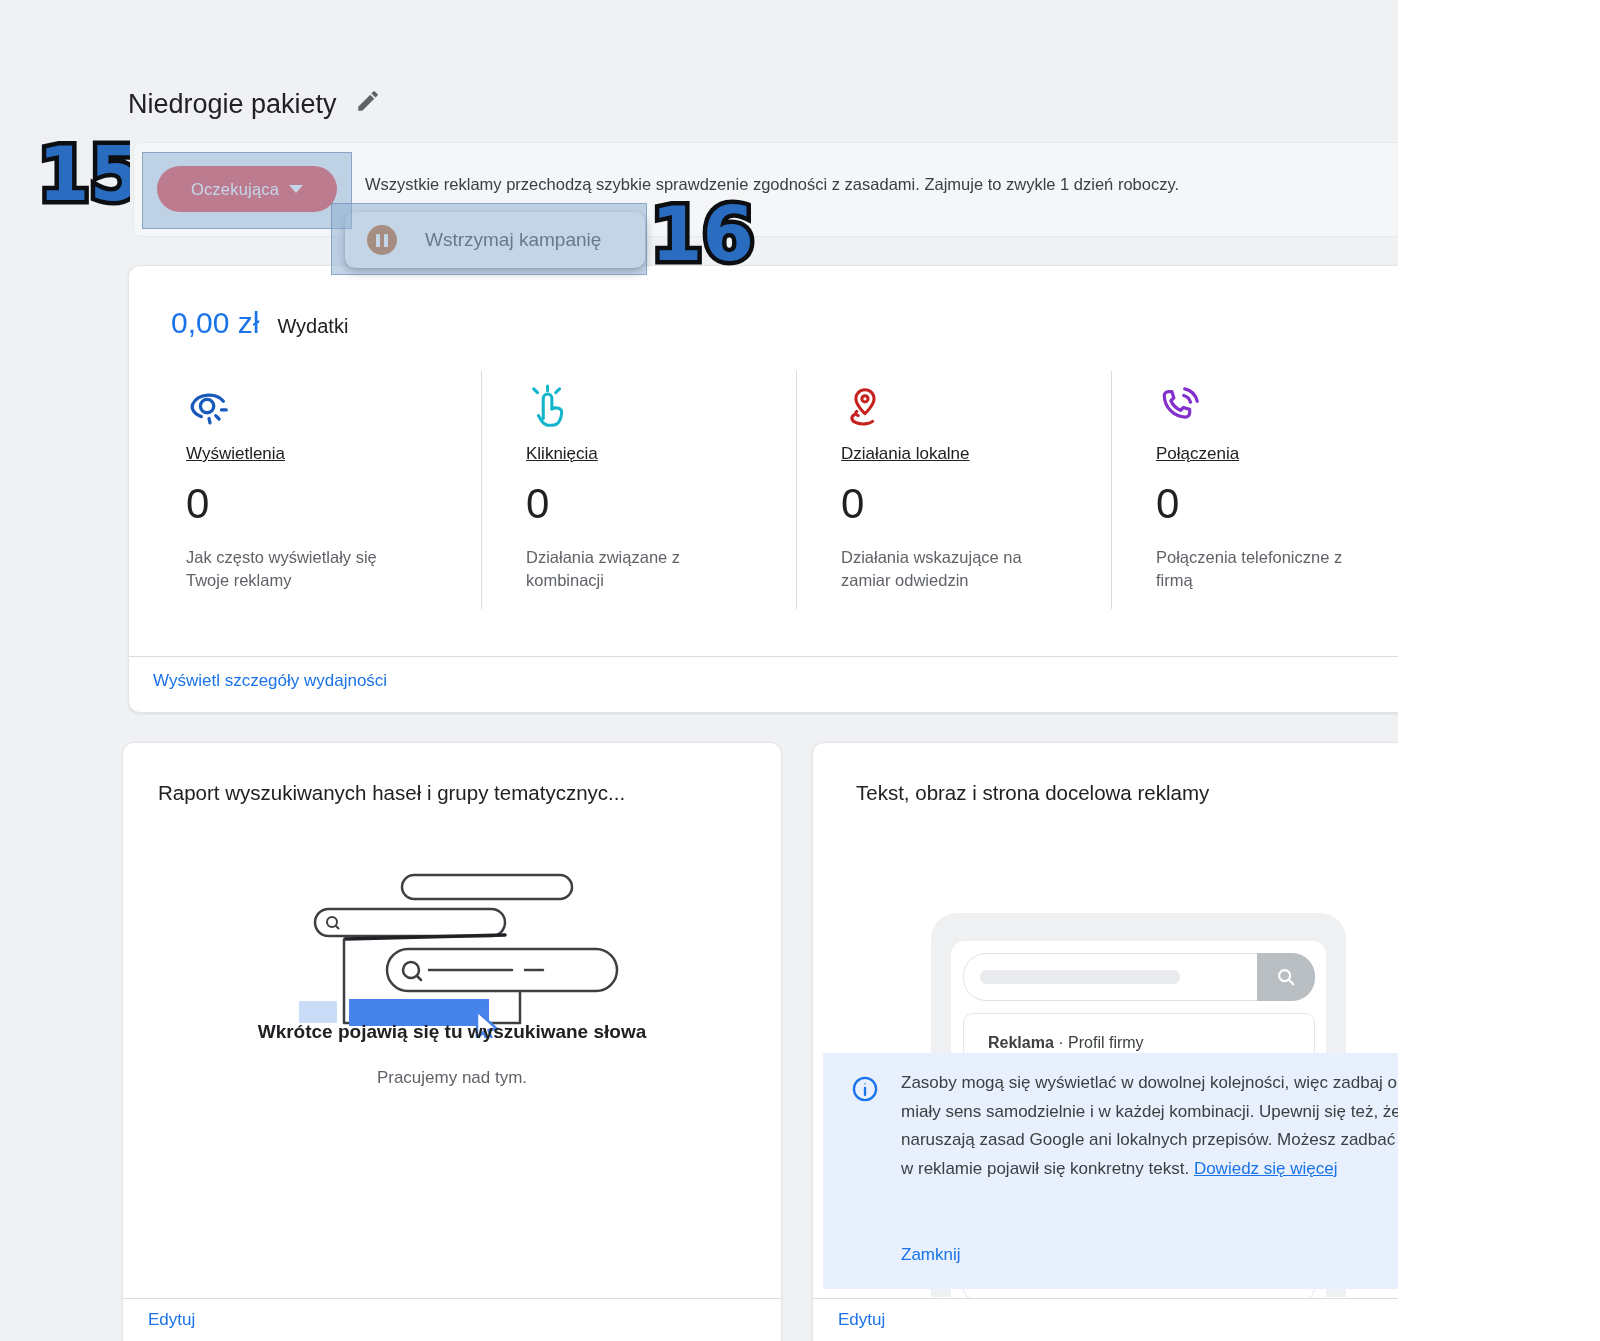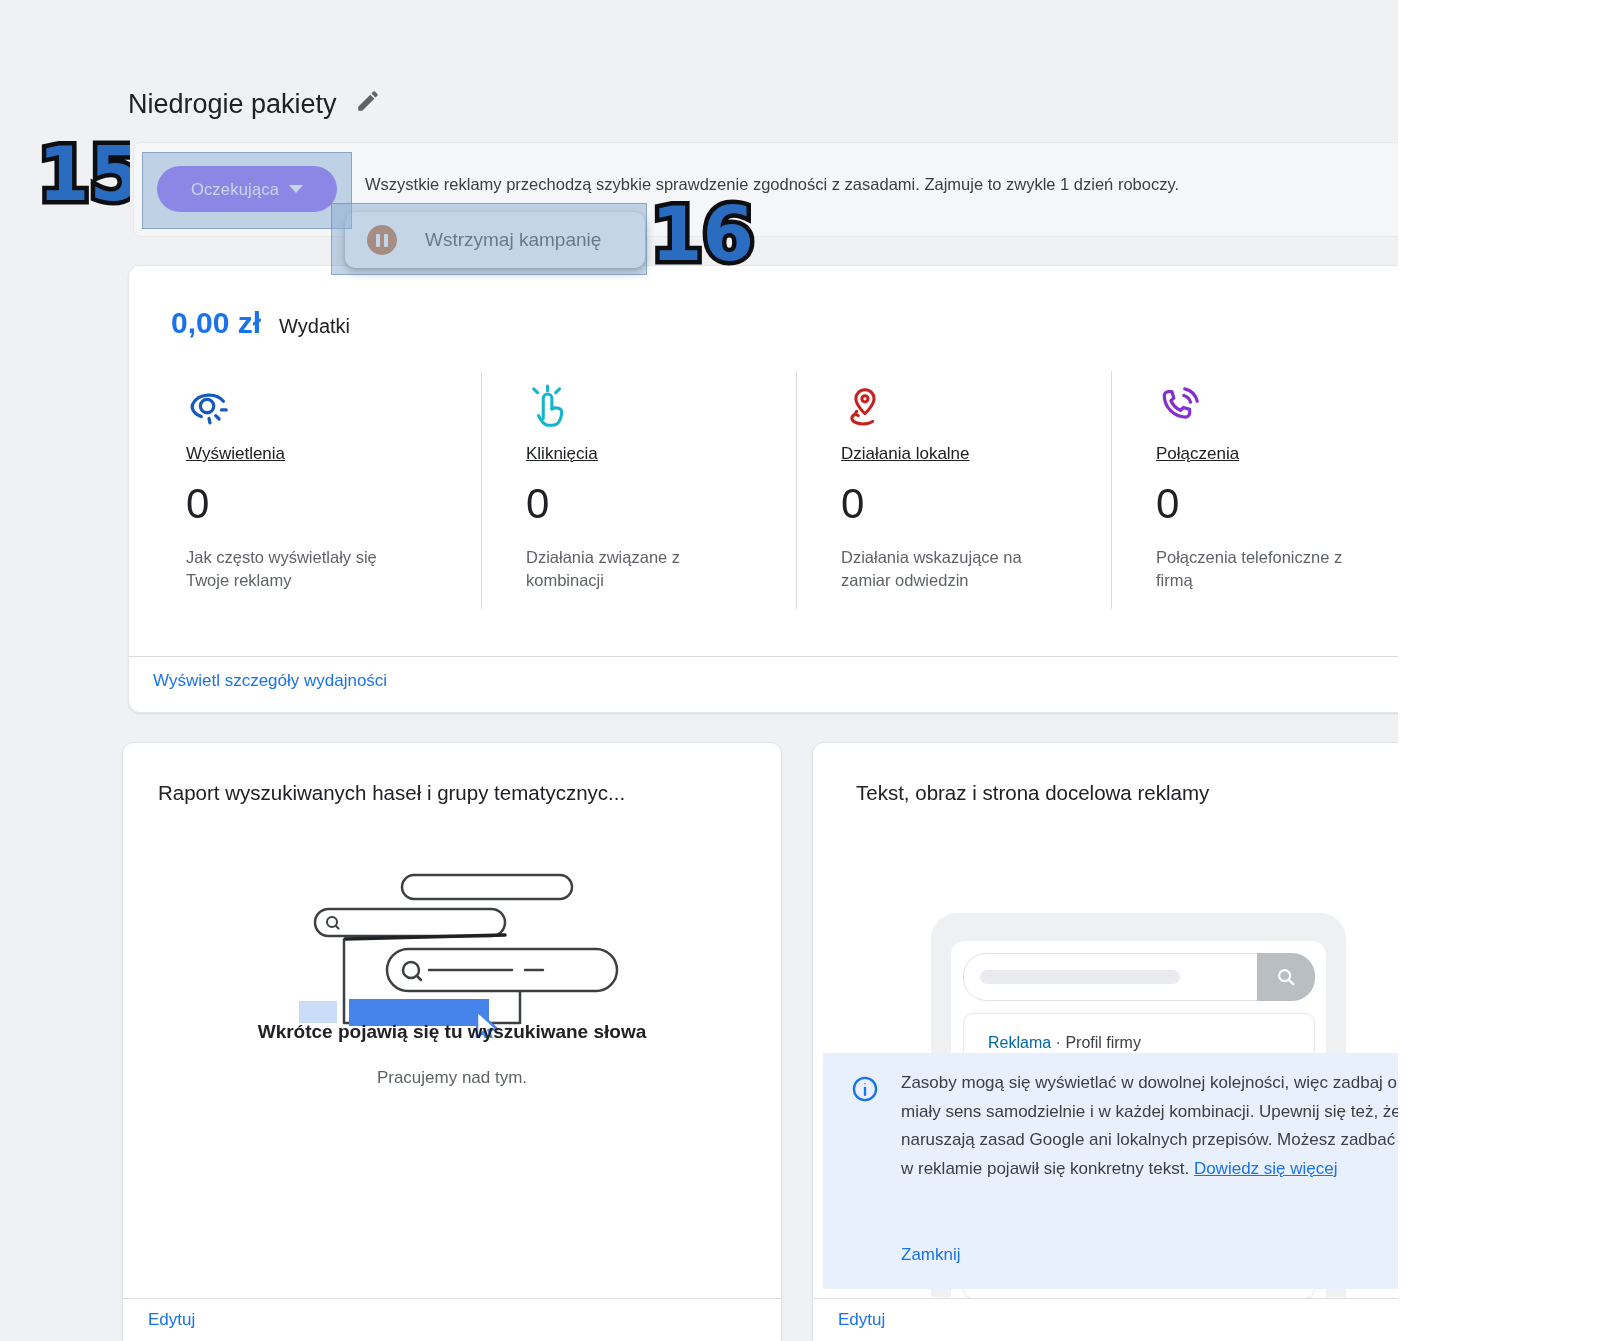--- a/index.html
+++ b/index.html
@@ -8,41 +8,41 @@
     background:#f0f1f3;
     font-family:"Liberation Sans","DejaVu Sans",sans-serif;
     color:#202124;
   }
   .abs{position:absolute;}
   
   .page-title{left:128px;top:88px;font-size:27px;color:#202124;display:flex;align-items:center;gap:18px;}
   
   .banner{left:133px;top:142px;width:1325px;height:93px;background:#f5f6f7;border:1px solid #e7e9eb;border-radius:8px;}
   .banner-msg{left:365px;top:175px;font-size:16.5px;color:#3c4043;}
-  .chip{left:157px;top:166px;width:180px;height:46px;border-radius:23px;background:#8b5cf6;display:flex;align-items:center;justify-content:center;gap:10px;}
+  .chip{left:157px;top:166px;width:180px;height:46px;border-radius:23px;background:#ef4444;display:flex;align-items:center;justify-content:center;gap:10px;}
   .chip span{color:#fff;font-size:16.5px;font-weight:500;letter-spacing:.2px;}
   .caret{width:0;height:0;border-left:7px solid transparent;border-right:7px solid transparent;border-top:8px solid #fff;}
   
   .menu{left:345px;top:212px;width:300px;height:56px;background:#fff;border-radius:10px;
         box-shadow:0 4px 10px rgba(0,0,0,.35),0 1px 3px rgba(0,0,0,.2);
         display:flex;align-items:center;z-index:3;}
   .pause-circle{width:30px;height:30px;border-radius:50%;background:#c06a29;margin-left:22px;
         display:flex;align-items:center;justify-content:center;gap:4px;}
   .pause-circle i{display:block;width:4px;height:13px;background:#fff;border-radius:1px;}
   .menu-label{margin-left:28px;font-size:19px;color:#3c4043;}
   
   .hl{background:rgba(141,175,211,.52);border:1.5px solid rgba(96,130,170,.55);z-index:4;}
   .hl15{left:142px;top:152px;width:208px;height:75px;}
   .hl16{left:331px;top:203px;width:314px;height:70px;}
   .anno{z-index:6;}
   
   .card{background:#fff;border-radius:12px;border:1px solid #e3e5e8;box-shadow:0 1px 2px rgba(60,64,67,.12);}
   .main-card{left:128px;top:265px;width:1334px;height:446px;}
   .spend{left:42px;top:40px;display:flex;align-items:baseline;gap:18px;}
-  .spend-value{font-size:30px;color:#1a73e8;font-weight:bold;}
+  .spend-value{font-size:30px;color:#1a73e8;}
   .spend-label{font-size:20px;font-weight:500;color:#202124;}
   .vdiv{width:1px;background:#dadce0;top:105px;height:238px;}
   .metric{top:118px;width:260px;}
   .metric .m-icon{height:46px;}
   .m-label{font-size:17px;color:#202124;margin-top:14px;text-decoration:underline;}
   .m-value{font-size:42px;color:#202124;margin-top:16px;}
   .m-desc{font-size:16.5px;color:#5f6368;line-height:23px;margin-top:18px;max-width:215px;}
   .hdiv{left:0;width:100%;height:1px;background:#dadce0;}
   .link{color:#1a73e8;font-weight:500;font-size:17px;text-decoration:none;cursor:pointer;}
   .details-link{left:24px;top:405px;}
@@ -55,21 +55,21 @@
   .footer-div{top:555px;}
   .footer-link{left:25px;top:567px;}
   
   .phone{left:118px;top:170px;width:415px;height:384px;background:#eef0f2;border-radius:26px 26px 0 0;}
   .screen{position:absolute;left:20px;top:28px;width:375px;height:356px;background:#fff;border-radius:14px 14px 0 0;}
   .searchbar{position:absolute;left:12px;top:12px;width:350px;height:46px;background:#fff;border:1.5px solid #dfe1e5;border-radius:23px;}
   .ph-placeholder{position:absolute;left:16px;top:16px;width:200px;height:14px;border-radius:7px;background:#e9ebee;}
   .search-btn{position:absolute;right:-1px;top:-1px;width:58px;height:48px;background:#b9bec3;border-radius:0 23px 23px 0;display:flex;align-items:center;justify-content:center;}
   .ad-card{position:absolute;left:12px;top:72px;width:350px;height:284px;background:#fff;border:1.5px solid #e4e6e8;border-radius:10px;}
   .ad-line{position:absolute;left:24px;top:20px;font-size:16px;color:#3c4043;}
-  .ad-line b{color:#0369a1;font-weight:400;}
+  .ad-line b{color:#404040;font-weight:700;}
   
   .infobox{left:10px;top:310px;width:646px;height:236px;background:#e8f0fe;z-index:2;}
   .info-icon{position:absolute;left:28px;top:22px;}
   .info-text{position:absolute;left:78px;top:16px;width:566px;font-size:17px;line-height:28.5px;color:#3c4043;}
   .info-text a{color:#1a73e8;text-decoration:underline;cursor:pointer;}
   .close-link{position:absolute;left:78px;top:192px;}
 </style>
 </head>
 <body>
 

